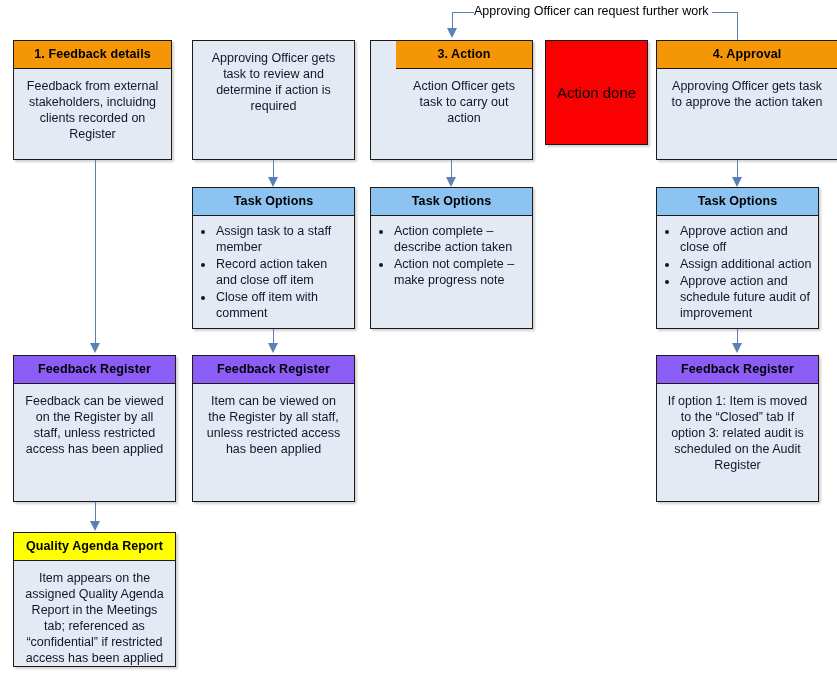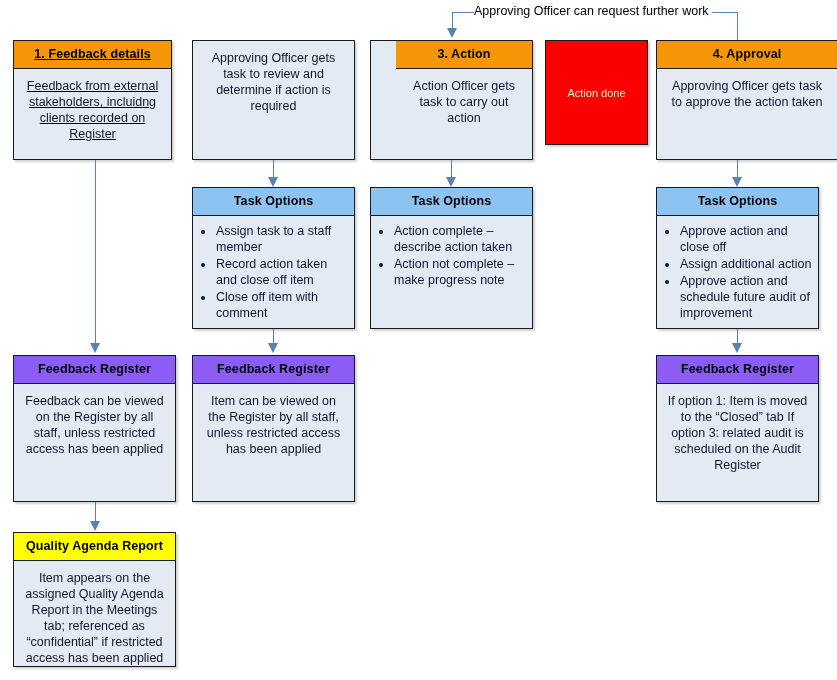--- a/index.html
+++ b/index.html
@@ -73,22 +73,22 @@
     position: absolute;
     box-sizing: border-box;
     background: #fb0000;
     border: 1px solid #1a1a1a;
     box-shadow: 2px 2px 2px rgba(0,0,0,0.18);
     display: flex;
     align-items: center;
     justify-content: center;
   }
   .red-block span {
-    font-size: 11px;
-    color: #fef9c3;
+    font-size: 15px;
+    color: #000000;
     text-align: center;
   }
 
   
   .conn-v {
     position: absolute;
     width: 1px;
     background: #5b81b4;
   }
   .conn-h {
@@ -118,21 +118,21 @@
 
 <div id="canvas">
 
   <div class="conn-v" style="left:452px; top:12px; height:16px;"></div>
   <div class="arrow-down" style="left:447px; top:28px;"></div>
   <div class="conn-h" style="left:452px; top:12px; width:22px;"></div>
   <div class="top-label" style="left:474px; top:5px;">Approving Officer can request further work</div>
   <div class="conn-h" style="left:712px; top:12px; width:26px;"></div>
   <div class="conn-v" style="left:737px; top:12px; height:28px;"></div>
 
-  <div class="node" style="left:13px; top:40px; width:159px; height:120px;text-decoration:underline;">
+  <div class="node" style="left:13px; top:40px; width:159px; height:120px;">
     <div class="node-header hdr-orange">1. Feedback details</div>
     <div class="node-body">Feedback from external stakeholders, incluidng clients recorded on Register</div>
   </div>
 
   <div class="node" style="left:192px; top:40px; width:163px; height:120px;">
     <div class="node-body">Approving Officer gets task to review and determine if action is required</div>
   </div>
 
   <div class="node" style="left:370px; top:40px; width:163px; height:120px;padding-left:25px;">
     <div class="node-header hdr-orange">3. Action</div>

